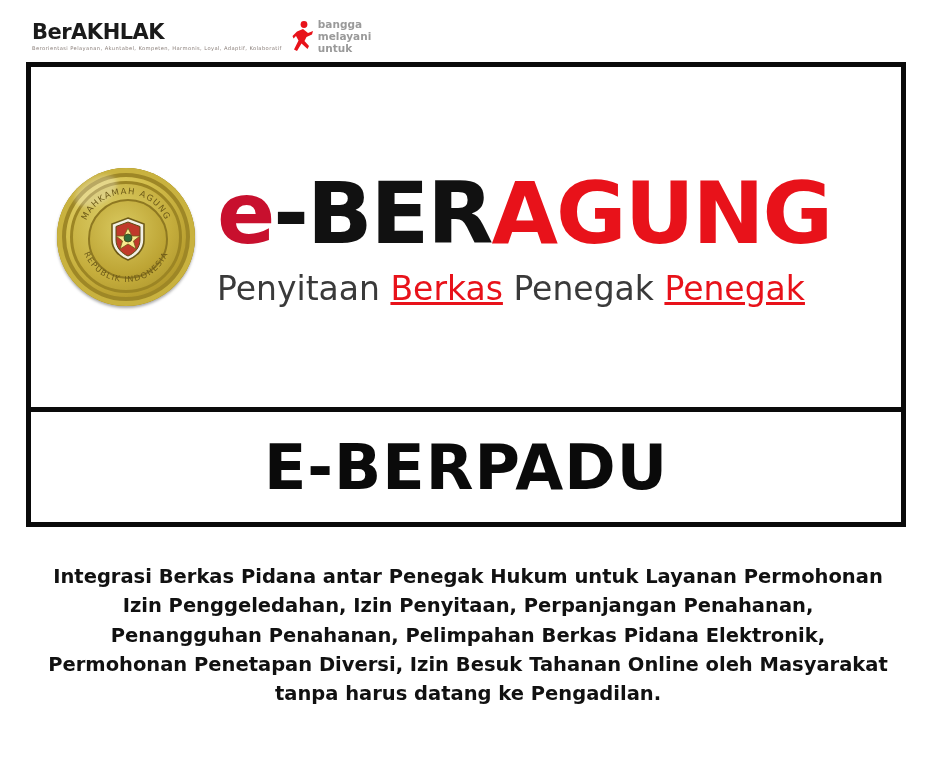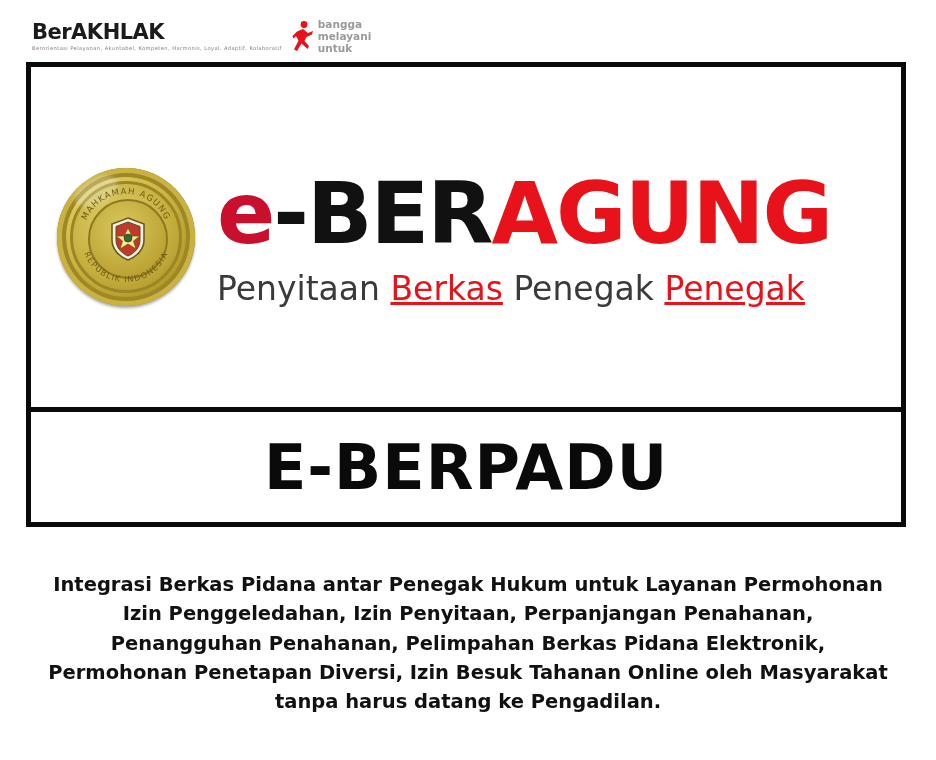--- a/index.html
+++ b/index.html
@@ -191,21 +191,20 @@
   .description {
     position: absolute;
     left: 46px;
     top: 562px;
     width: 844px;
     text-align: center;
     font-size: 19.5px;
     font-weight: bold;
     line-height: 1.5;
     color: #111111;
-    margin-top: 8px;
   }
 </style>
 </head>
 <body>
 
 <div class="page">
 
   <div class="badge-bar">
     <div class="berakhlak">
       <div class="main">BerAKHLAK</div>

